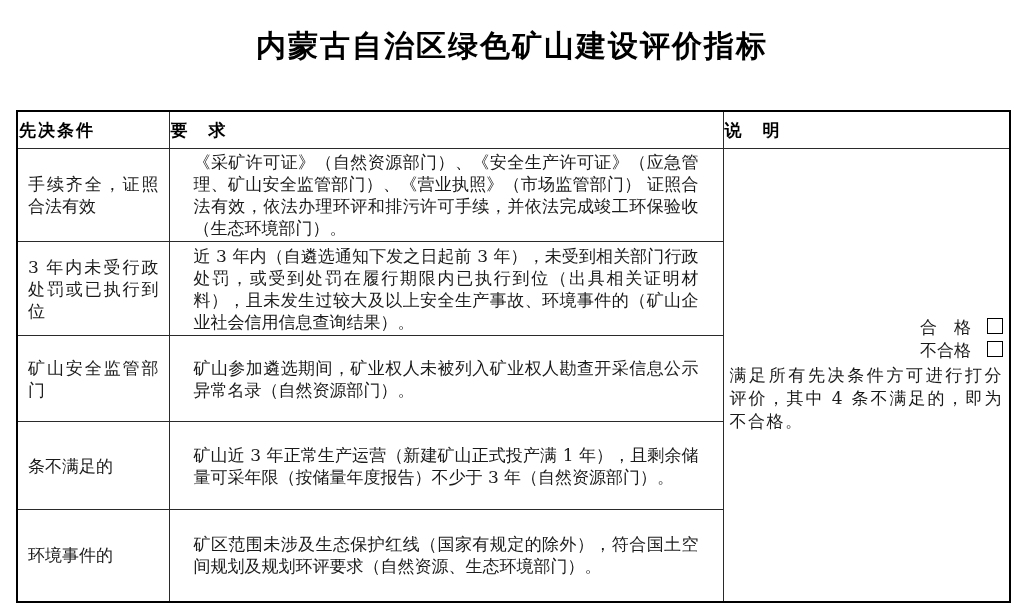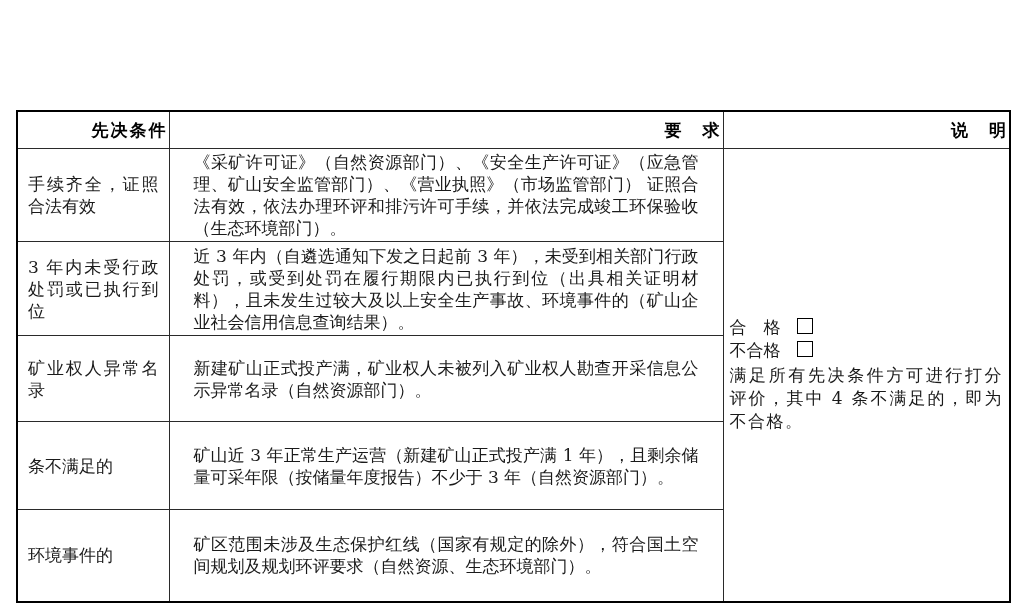--- a/index.html
+++ b/index.html
@@ -44,21 +44,21 @@
   .doc-table th, .doc-table td {
     border: 1px solid #2a2a2a;
     vertical-align: middle;
     font-size: 17px;
     line-height: 22px;
     color: #1a1a1a;
     overflow: hidden;
   }
   .doc-table th {
     font-weight: bold;
-    text-align: right;
+    text-align: left;
     height: 34px;
     letter-spacing: 2px;
     color: #000000;
   }
   col.c-cond  { width: 152px; }
   col.c-req   { width: 554px; }
   col.c-expl  { width: 287px; }
   tr.r1 { height: 93px; }
   tr.r2 { height: 94px; margin-top: 45px; }
   tr.r3 { height: 86px; }
@@ -72,21 +72,21 @@
   td.req-cell {
     padding: 2px 24px;
     text-align: justify;
     text-justify: inter-character;
   }
   td.expl-cell {
     padding: 0 6px;
     vertical-align: middle;
   }
   .check-line {
-    text-align: left;
+    text-align: right;
     line-height: 23px;
     white-space: nowrap;
   }
   .checkbox {
     display: inline-block;
     width: 14px;
     height: 14px;
     border: 1px solid #000000;
     background: #ffffff;
     margin-left: 16px;
@@ -99,20 +99,21 @@
     text-justify: inter-character;
     letter-spacing: 1.5px;
     line-height: 23px;
   }
 </style>
 </head>
 <body>
 
 <div class="page">
 
+  <div class="doc-title">内蒙古自治区绿色矿山建设评价指标</div>
 
   <div class="table-wrap">
     <table class="doc-table">
       <colgroup>
         <col class="c-cond">
         <col class="c-req">
         <col class="c-expl">
       </colgroup>
 
       <tbody>
@@ -135,22 +136,22 @@
           <p class="expl-note">满足所有先决条件方可进行打分评价，其中 4 条不满足的，即为不合格。</p>
         </td>
       </tr>
 
       <tr class="r2">
         <td class="cond-cell">3 年内未受行政处罚或已执行到位</td>
         <td class="req-cell">近 3 年内（自遴选通知下发之日起前 3 年），未受到相关部门行政处罚，或受到处罚在履行期限内已执行到位（出具相关证明材料），且未发生过较大及以上安全生产事故、环境事件的（矿山企业社会信用信息查询结果）。</td>
       </tr>
 
       <tr class="r3">
-        <td class="cond-cell">矿业权人异常名录</td>
-        <td class="req-cell">新建矿山正式投产满，矿业权人未被列入矿业权人勘查开采信息公示异常名录（自然资源部门）。</td>
+        <td class="cond-cell">矿山安全监管部门</td>
+        <td class="req-cell">矿山参加遴选期间，矿业权人未被列入矿业权人勘查开采信息公示异常名录（自然资源部门）。</td>
       </tr>
 
       <tr class="r4">
         <td class="cond-cell">条不满足的</td>
         <td class="req-cell">矿山近 3 年正常生产运营（新建矿山正式投产满 1 年），且剩余储量可采年限（按储量年度报告）不少于 3 年（自然资源部门）。</td>
       </tr>
 
       <tr class="r5">
         <td class="cond-cell">环境事件的</td>
         <td class="req-cell">矿区范围未涉及生态保护红线（国家有规定的除外），符合国土空间规划及规划环评要求（自然资源、生态环境部门）。</td>

